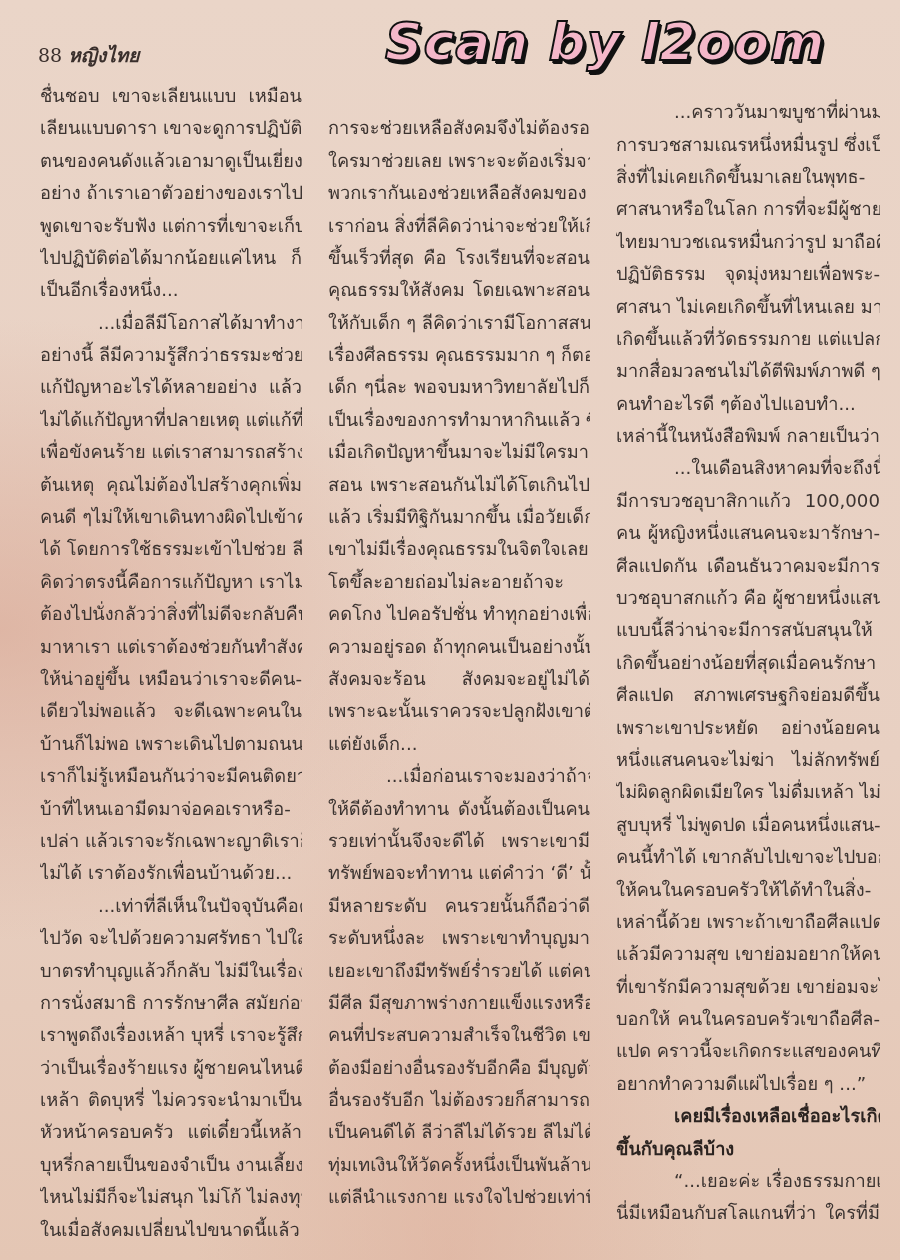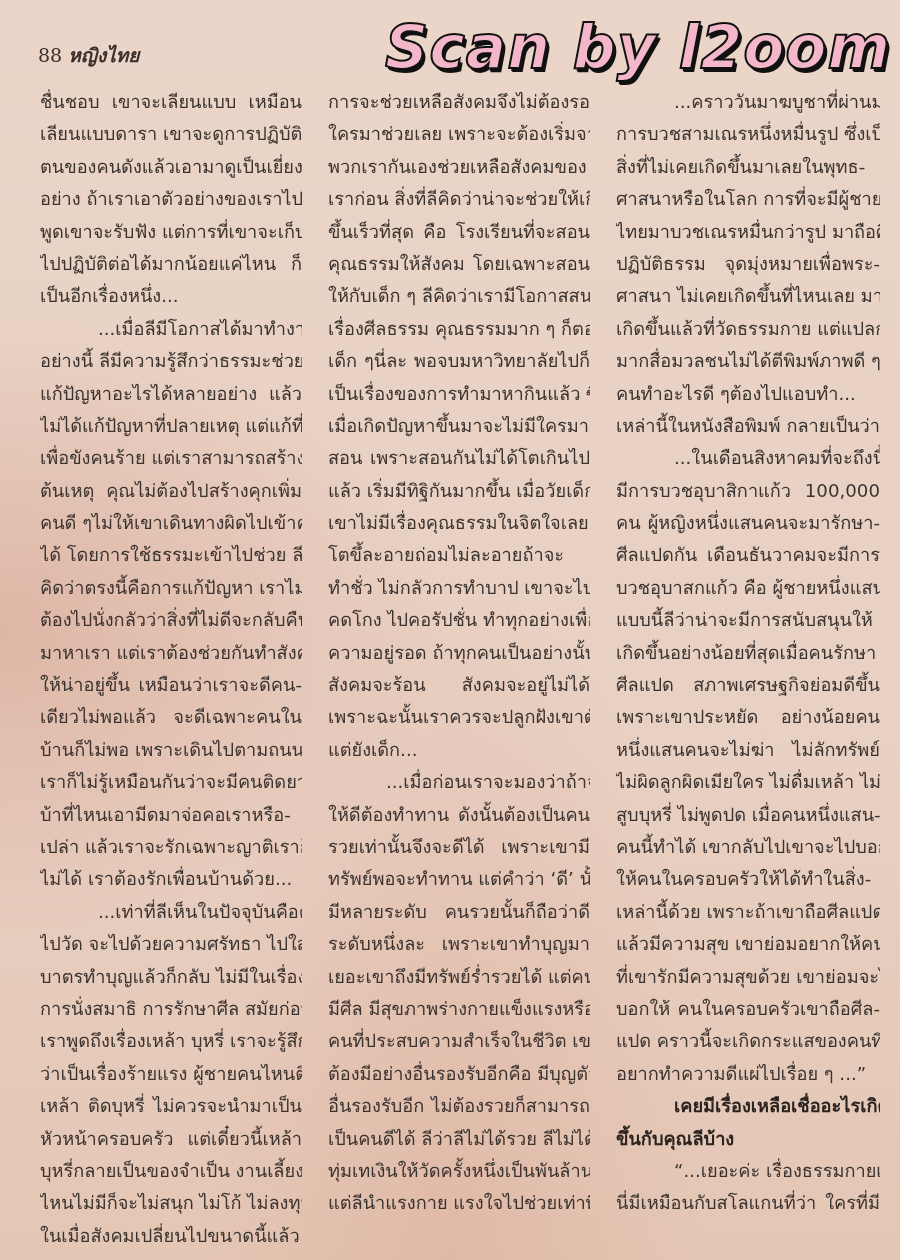--- a/index.html
+++ b/index.html
@@ -14,29 +14,29 @@
       color: #3b3330;
       position: relative;
     }
     .header {
       position: absolute; left: 38px; top: 40px;
       font-family: "DejaVu Serif", serif; font-size: 19px; color: #3a2f2c;
     }
     .header .mag { font-style: italic; font-weight: bold; margin-left: 6px; }
     .watermark {
       position: absolute; left: 385px; top: 12px;
-      font-family: "DejaVu Sans", sans-serif; font-weight: bold; font-size: 60px;
+      font-family: "DejaVu Sans", sans-serif; font-weight: bold; font-size: 52px;
       color: #f4b7c9; letter-spacing: 1px;
       -webkit-text-stroke: 2px #111;
       text-shadow: 3px 4px 0 #111, 2px 3px 0 #111;
       font-style: italic;
     }
     .columns {
       position: absolute; top: 86px; left: 40px; right: 20px; bottom: 20px;
-      display: flex; gap: 26px;
+      display: flex; gap: 26px; align-items: center;
     }
     .col { width: 262px; flex: none; }
     .col.right { width: 264px; }
     .line {
       height: 32.4px; line-height: 32.4px;
       font-size: 18.2px; white-space: nowrap; overflow: hidden;
       text-align: justify; text-align-last: justify;
     }
     .line.last { text-align-last: left; }
     .line.indent { padding-left: 58px; }
@@ -99,21 +99,20 @@
       <div class="line">คุณธรรมให้สังคม โดยเฉพาะสอน</div>
       <div class="line">ให้กับเด็ก ๆ ลีคิดว่าเรามีโอกาสสนใจ</div>
       <div class="line">เรื่องศีลธรรม คุณธรรมมาก ๆ ก็ตอน</div>
       <div class="line">เด็ก ๆนี่ละ พอจบมหาวิทยาลัยไปก็</div>
       <div class="line">เป็นเรื่องของการทำมาหากินแล้ว ซึ่ง</div>
       <div class="line">เมื่อเกิดปัญหาขึ้นมาจะไม่มีใครมา</div>
       <div class="line">สอน เพราะสอนกันไม่ได้โตเกินไป</div>
       <div class="line">แล้ว เริ่มมีทิฐิกันมากขึ้น เมื่อวัยเด็ก</div>
       <div class="line">เขาไม่มีเรื่องคุณธรรมในจิตใจเลย</div>
       <div class="line">โตขึ้ละอายถ่อมไม่ละอายถ้าจะ</div>
-      <div class="line">ทำชั่ว ไม่กลัวการทำบาป เขาจะไป</div>
       <div class="line">คดโกง ไปคอรัปชั่น ทำทุกอย่างเพื่อ</div>
       <div class="line">ความอยู่รอด ถ้าทุกคนเป็นอย่างนั้น</div>
       <div class="line">สังคมจะร้อน สังคมจะอยู่ไม่ได้</div>
       <div class="line">เพราะฉะนั้นเราควรจะปลูกฝังเขาตั้ง</div>
       <div class="line last">แต่ยังเด็ก...</div>
       <div class="line indent">...เมื่อก่อนเราจะมองว่าถ้าจะ</div>
       <div class="line">ให้ดีต้องทำทาน ดังนั้นต้องเป็นคน</div>
       <div class="line">รวยเท่านั้นจึงจะดีได้ เพราะเขามี</div>
       <div class="line">ทรัพย์พอจะทำทาน แต่คำว่า ‘ดี’ นั้น</div>
       <div class="line">มีหลายระดับ คนรวยนั้นก็ถือว่าดี</div>

